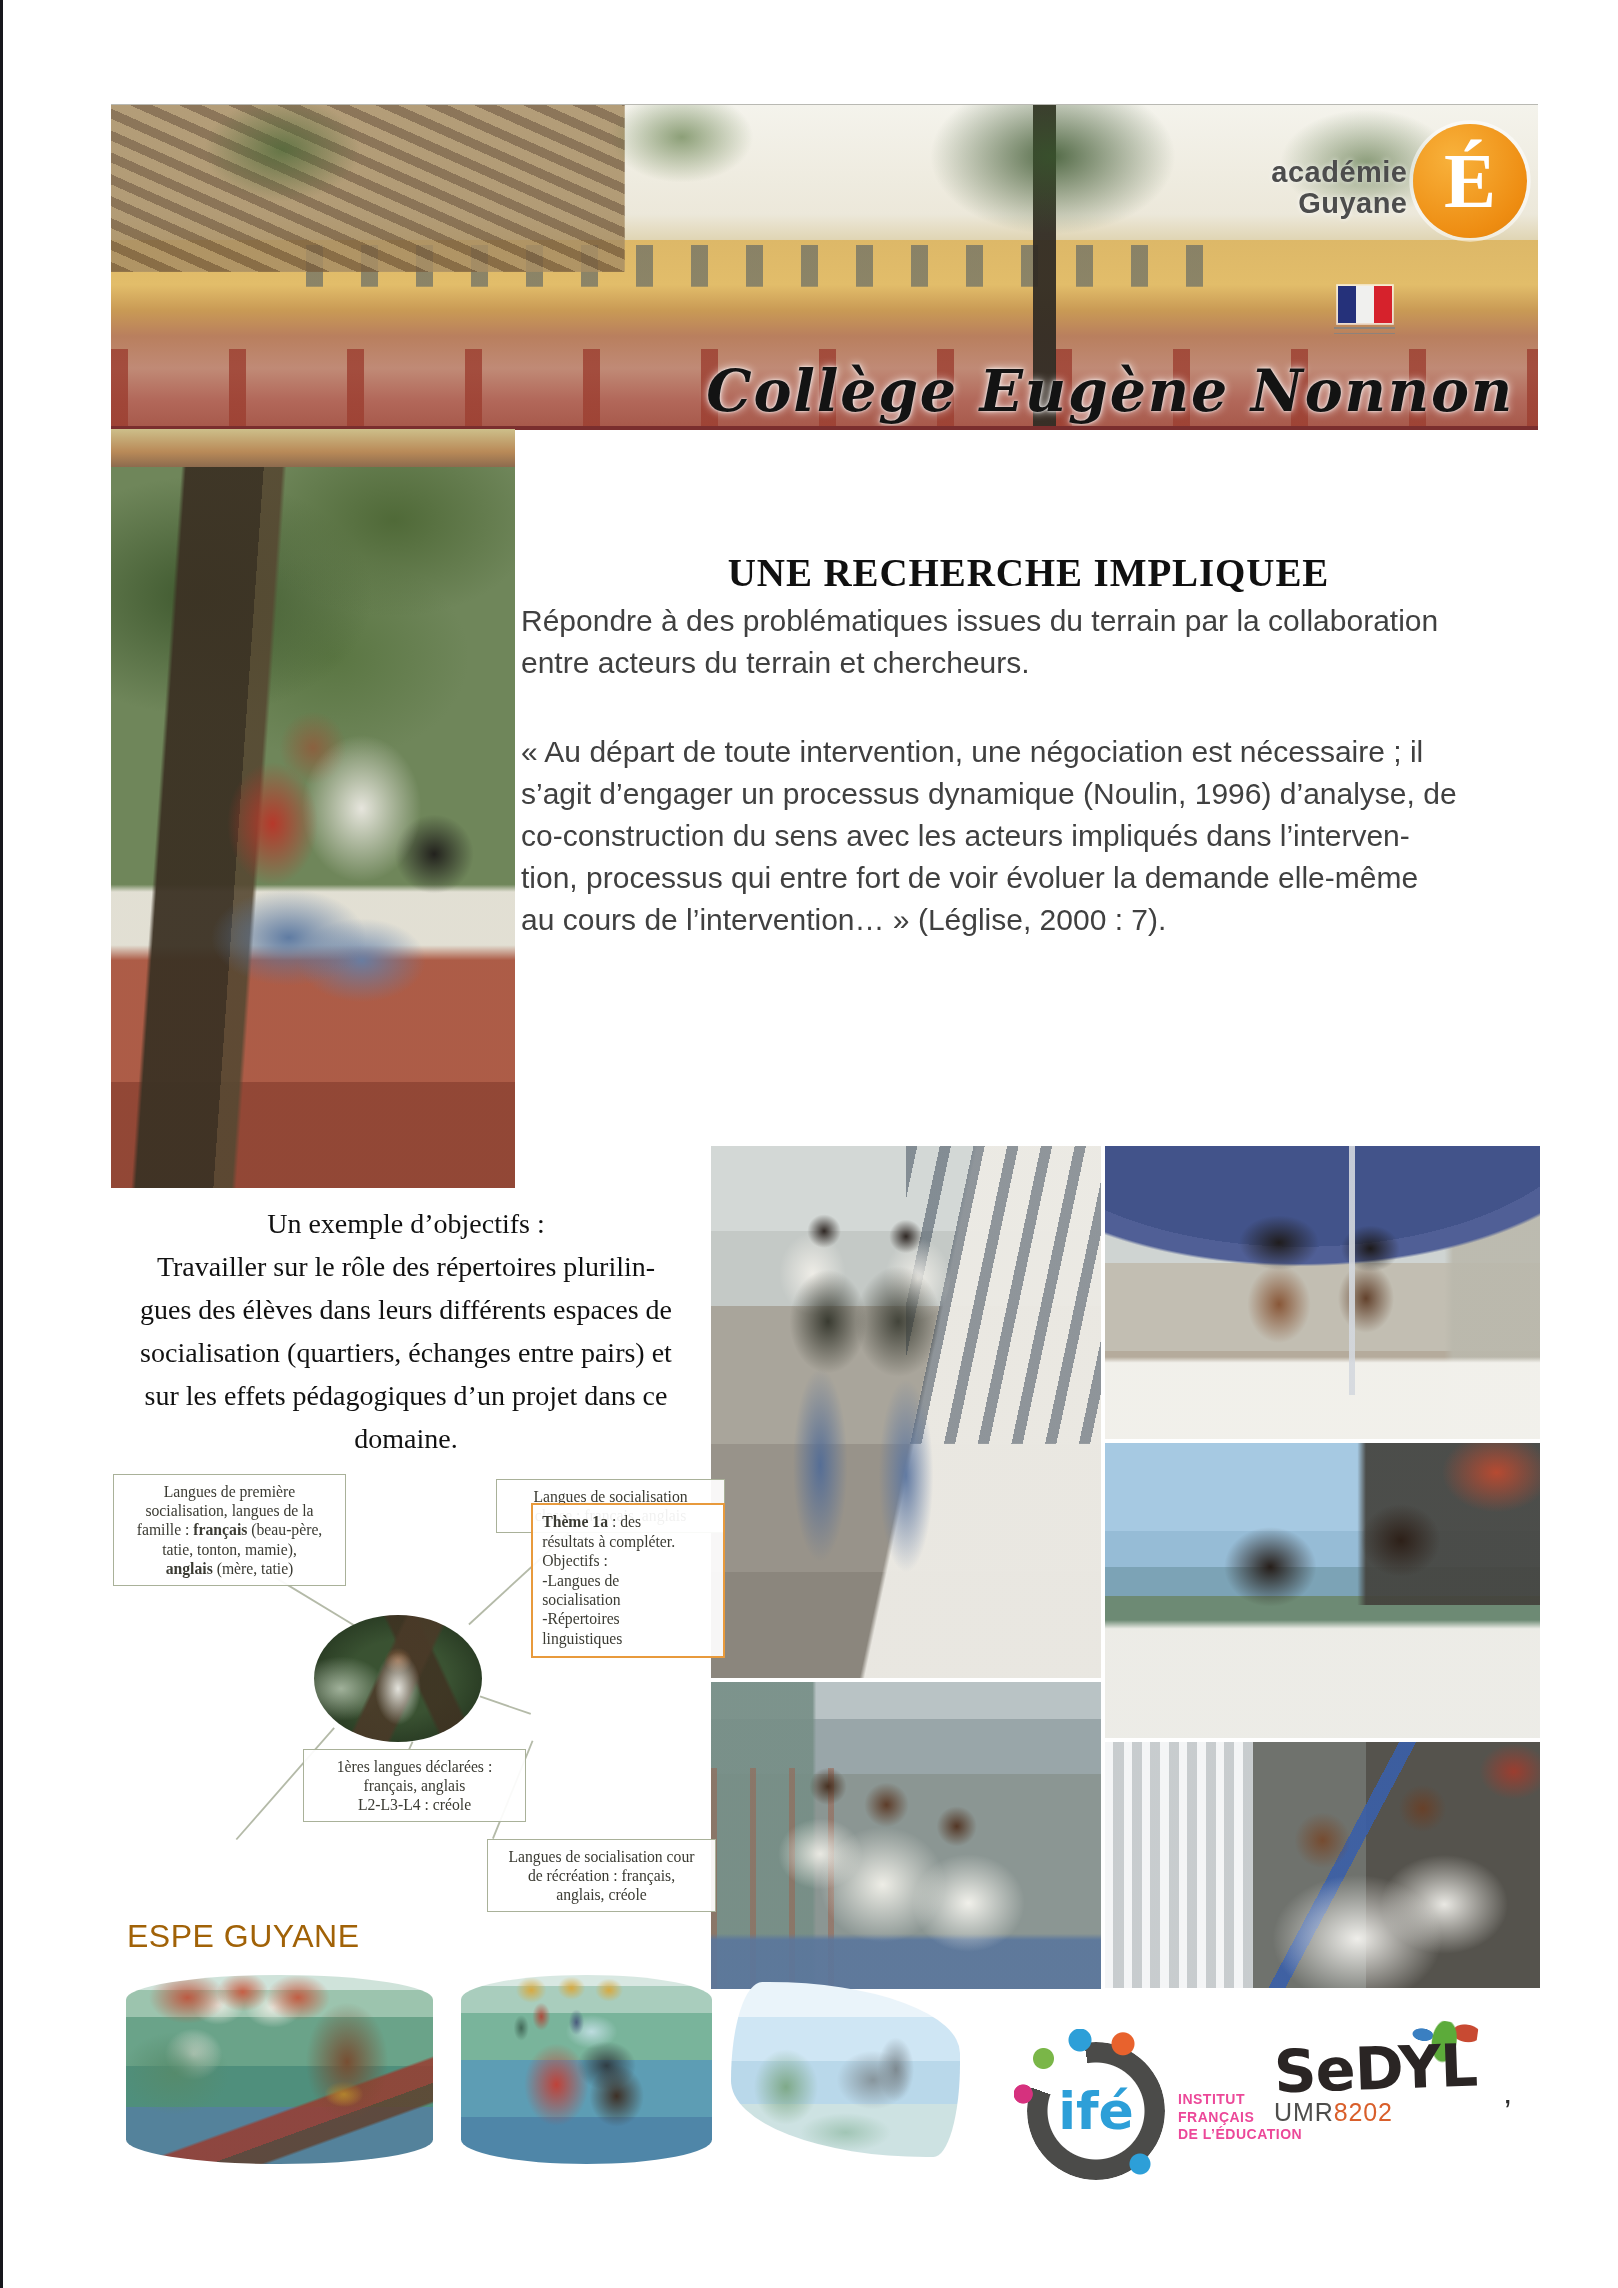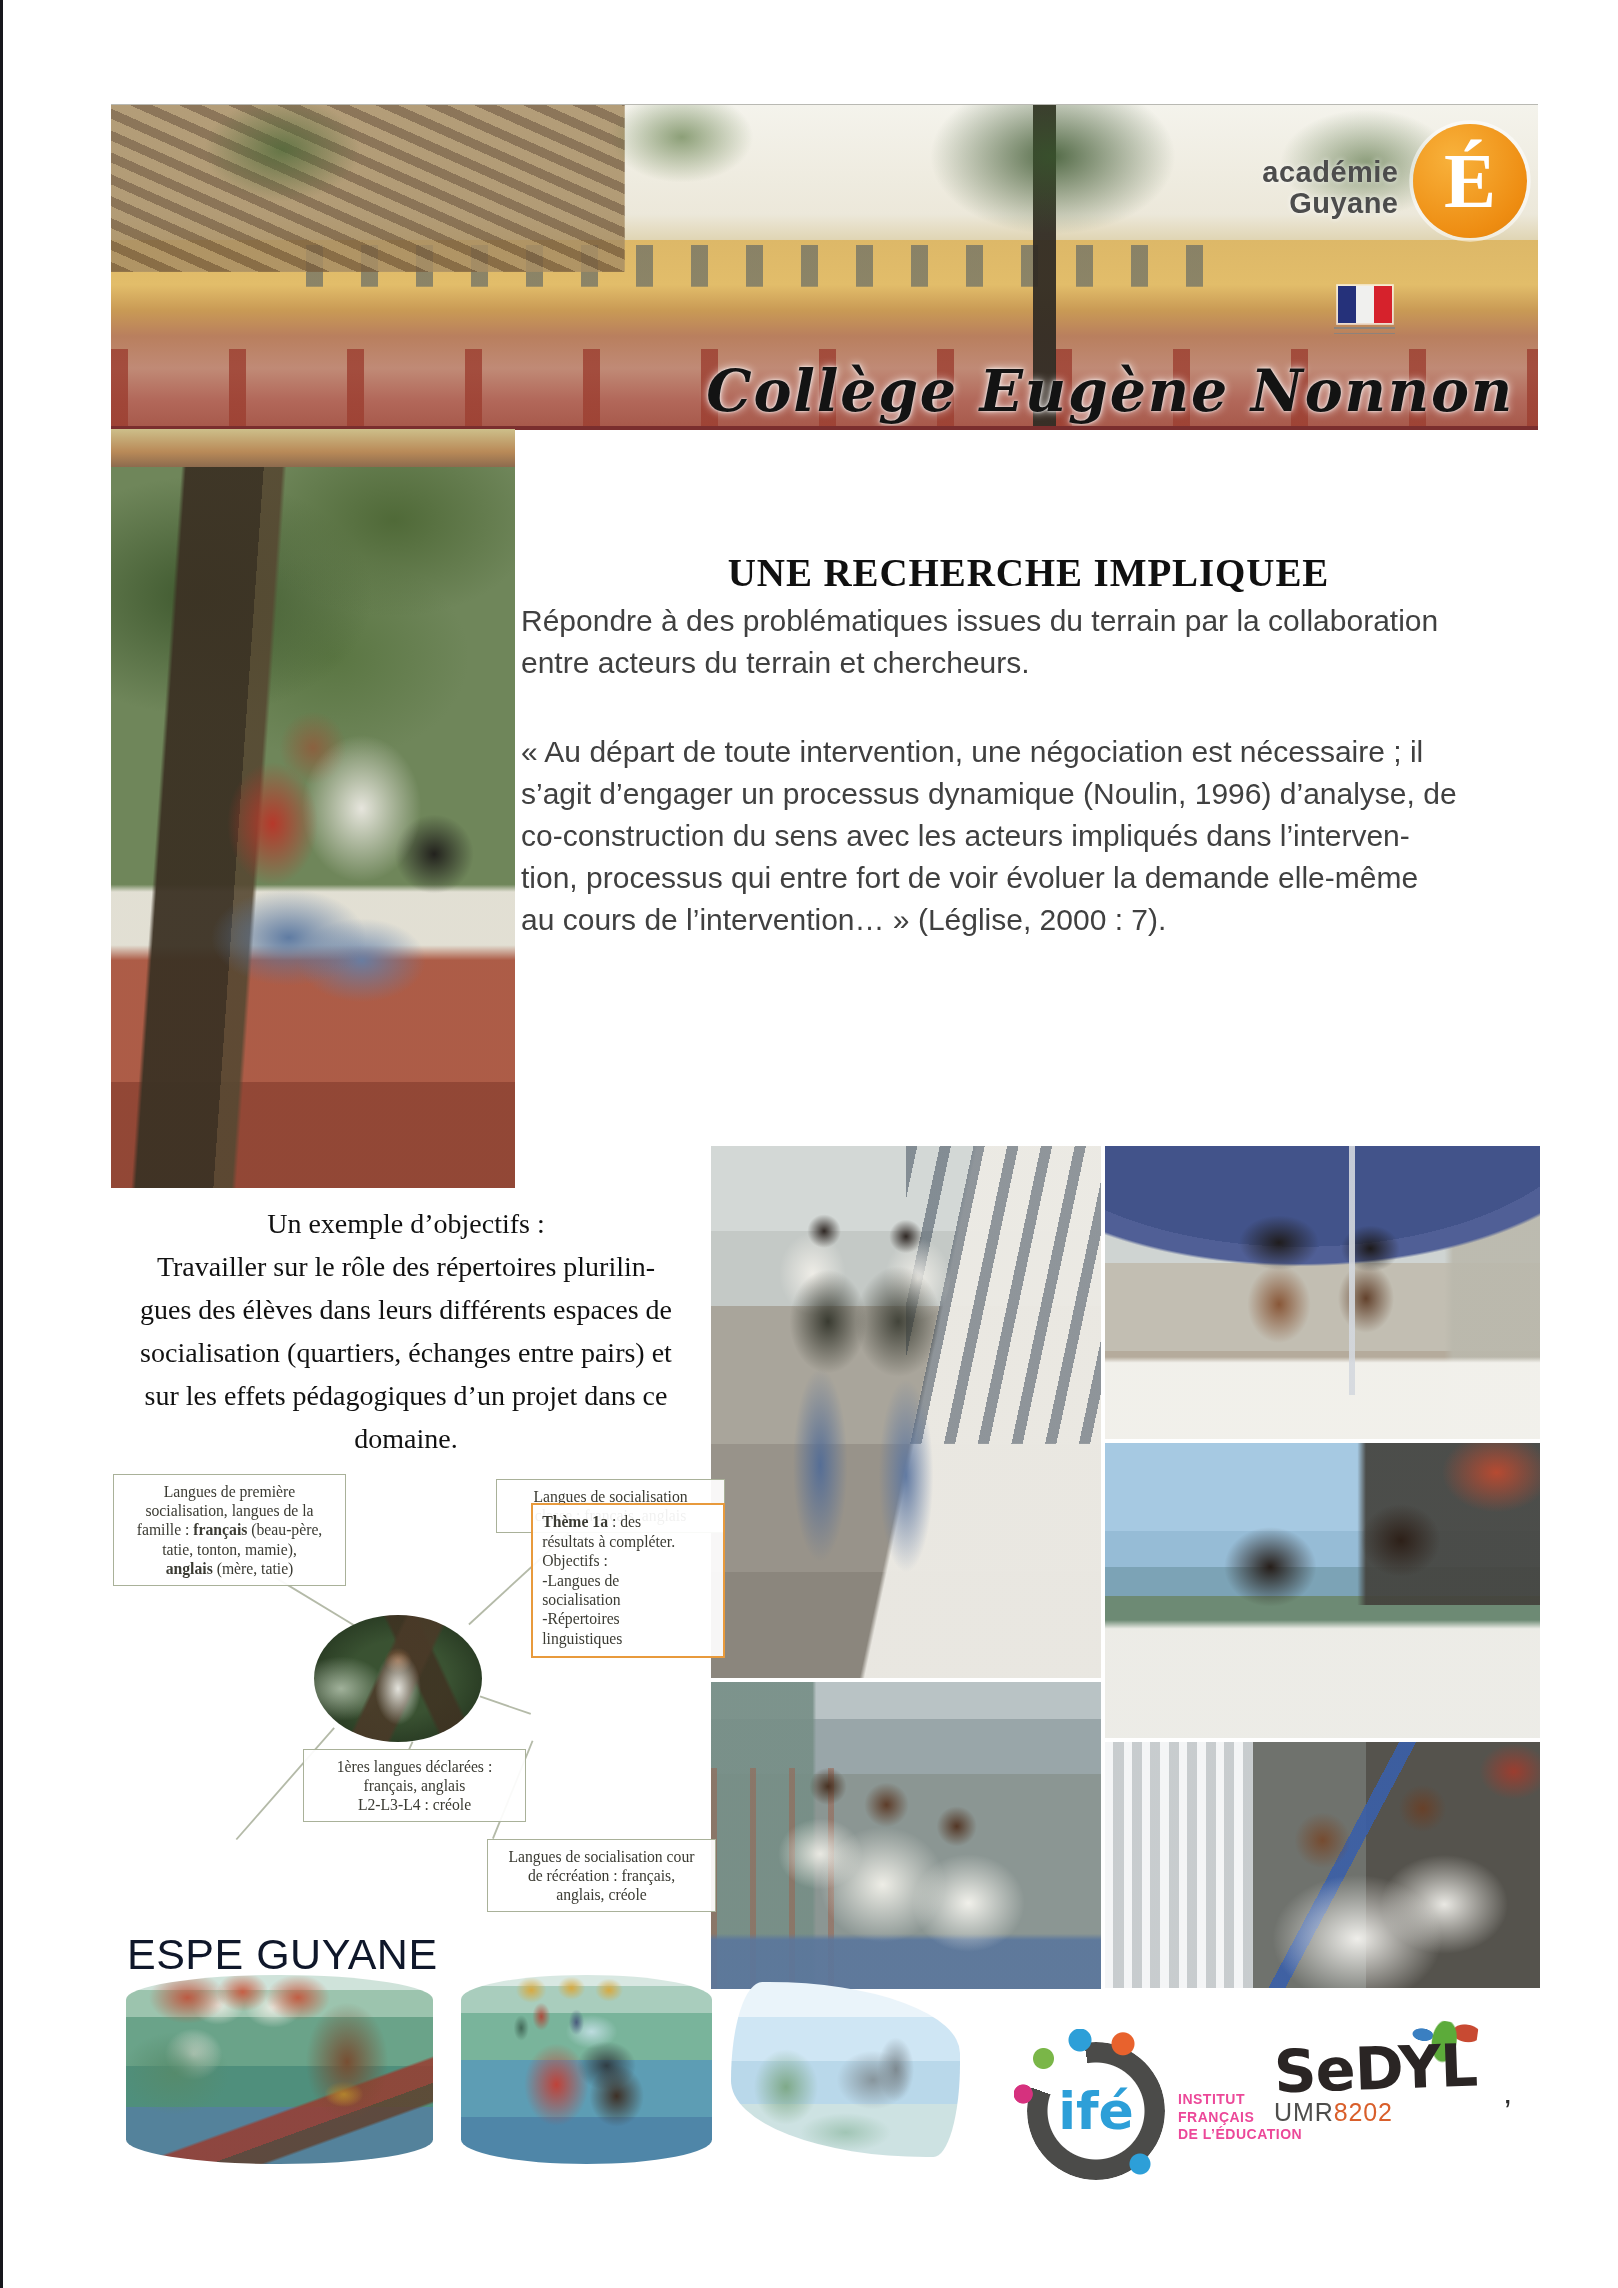--- a/index.html
+++ b/index.html
@@ -19,21 +19,21 @@
     radial-gradient(111px 74px at 12% 14%, rgba(74,104,54,.75), transparent 70%),
     radial-gradient(102px 65px at 40% 10%, rgba(86,116,60,.65), transparent 70%),
     radial-gradient(120px 74px at 88% 18%, rgba(74,104,54,.6), transparent 72%),
     linear-gradient(90deg, transparent 0 64.6%, rgba(50,44,36,.95) 64.6% 66.2%, transparent 66.2%),
     repeating-linear-gradient(24deg, rgba(122,96,64,.85) 0 9.2px, rgba(168,142,100,.85) 9.2px 20px) 0 0/36% 52% no-repeat,
     repeating-linear-gradient(90deg, rgba(54,76,100,.5) 0 16.6px, transparent 16.6px 55px) 38% 50%/64% 13% no-repeat,
     repeating-linear-gradient(90deg, rgba(156,62,48,.8) 0 16.6px, transparent 16.6px 118px) 0 100%/100% 24% no-repeat;}
   .school-script{position:absolute;right:24px;bottom:1.8px;font-family:"DejaVu Serif",serif;
     font-style:italic;font-weight:700;font-size:57px;letter-spacing:1.8px;color:#131313;
     text-shadow:0 0 8.3px rgba(255,255,255,.95),0 0 2.8px rgba(255,255,255,.9);}
-  .academy{position:absolute;right:11px;top:18.5px;display:flex;align-items:flex-start;gap:9px;}
+  .academy{position:absolute;right:11px;top:18.5px;display:flex;align-items:flex-start;}
   .academy-text{margin-top:33px;text-align:right;font-weight:700;font-size:29px;color:#4c4c4c;
     line-height:31px;letter-spacing:0.5px;text-shadow:0 0 5.5px rgba(255,255,255,.8);}
   .academy-badge{width:114px;height:114px;margin-left:5.5px;border-radius:50%;
     background:radial-gradient(circle at 35% 30%,#f8b23c,#ee8d12 70%,#e07f08);
     display:flex;align-items:center;justify-content:center;box-shadow:0 0 0 3.7px rgba(255,255,255,.55);}
   .academy-badge span{font-family:"Liberation Serif",serif;font-weight:700;font-size:78px;color:#fff;line-height:1;}
   .flag{position:absolute;right:146px;top:181px;width:54px;height:37px;display:flex;box-shadow:0 0 0 1.8px rgba(255,255,255,.7);}
   .flag::after{content:"";position:absolute;left:-3.7px;top:41px;width:61px;height:11px;
     background:repeating-linear-gradient(180deg,rgba(130,130,130,.8) 0 1.8px,transparent 1.8px 5.5px);}
   .f-blue{flex:1;background:#25317a;}
@@ -133,21 +133,21 @@
   .dbox-cour{left:487px;top:1839px;width:216px;}
   .bold{font-weight:700;}
   .diagram-oval{position:absolute;left:314px;top:1615px;width:168px;height:127px;border-radius:50%;background:
     radial-gradient(33px 52px at 50% 58%, rgba(236,236,230,.95), transparent 70%),
     radial-gradient(20px 18.5px at 50% 36%, rgba(150,104,70,.95), transparent 70%),
     linear-gradient(115deg, transparent 0 40%, rgba(74,58,40,.9) 42% 58%, transparent 60%),
     linear-gradient(65deg, transparent 0 56%, rgba(64,50,34,.85) 58% 70%, transparent 72%),
     radial-gradient(65px 46px at 16% 58%, rgba(172,188,166,.9), transparent 70%),
     radial-gradient(closest-side,#3a5232 0 60%,#2b3e25 100%);}
 
-  .espe{position:absolute;left:127px;top:1918px;font-size:43px;color:#0f172a;letter-spacing:0.5px;margin-top:12px;}
+  .espe{position:absolute;left:127px;top:1918px;font-size:32px;color:#a16207;letter-spacing:0.5px;}
 
   
   .mural{position:absolute;}
   .mural-1{left:126px;top:1975px;width:307px;height:189px;border-radius:50%/13%;background:
     radial-gradient(55px 37px at 20% 12%, rgba(190,84,60,.95), transparent 70%),
     radial-gradient(37px 28px at 38% 9%, rgba(200,90,64,.95), transparent 70%),
     radial-gradient(46px 33px at 56% 12%, rgba(196,88,62,.95), transparent 70%),
     radial-gradient(37px 28px at 30% 16%, rgba(240,238,230,.9), transparent 70%),
     radial-gradient(41px 29.5px at 48% 17%, rgba(242,240,232,.9), transparent 70%),
     radial-gradient(59px 85px at 72% 46%, rgba(120,74,46,.95), transparent 70%),

